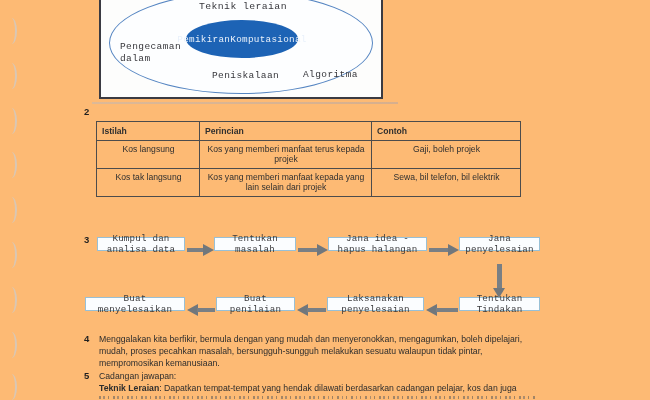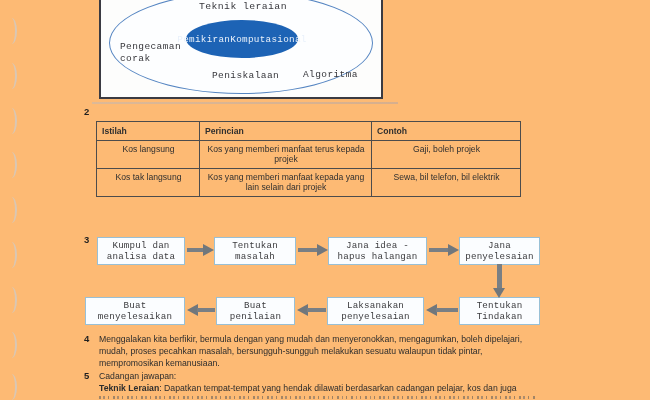--- a/index.html
+++ b/index.html
@@ -60,21 +60,21 @@
   }
   #cost-table th, #cost-table td {
     border:1.2px solid #4c4c4c; text-align:left; vertical-align:top;
     padding:3px 4px 3px 5px; overflow:hidden;
   }
   #cost-table th { font-weight:bold; height:18px; padding-top:4px; }
   #cost-table td { height:28px;text-align:center; }
 
   
   .fbox {
-    position:absolute; height:28px;
+    position:absolute; height:14px;
     border:1.4px solid #98c0d6; background:#fbfdff;
     font-family:"Liberation Mono", monospace; font-size:9.2px; line-height:11.3px;
     color:#3b3b3e; text-align:center; letter-spacing:.2px;
     display:flex; flex-direction:column; align-items:center; justify-content:center;
   }
   .shaft-h { position:absolute; height:4.5px; background:#797f84; top:247.5px; }
   .shaft-h2 { position:absolute; height:4.5px; background:#797f84; top:307.5px; }
   .head-r {
     position:absolute; width:0; height:0; top:243.5px;
     border-left:11px solid #71777c; border-top:6.5px solid transparent; border-bottom:6.5px solid transparent;
@@ -114,21 +114,21 @@
   <div class="bmark" style="top:242px"></div>
   <div class="bmark" style="top:287px"></div>
   <div class="bmark" style="top:332px"></div>
   <div class="bmark" style="top:374px"></div>
 
   <div id="venn-frame"></div>
   <div id="venn-outer"></div>
   <div class="venn-label" id="venn-title">Teknik leraian</div>
   <div class="venn-label" id="venn-left">
     <span style="display:block">Pengecaman</span>
-    <span style="display:block">corak</span>
+    <span style="display:block">dalam</span>
   </div>
   <div id="venn-center">
     <span>Pemikiran</span>
     <span>Komputasional</span>
   </div>
   <div class="venn-label" id="venn-right">Algoritma</div>
   <div class="venn-label" id="venn-bottom">Peniskalaan</div>
   <div id="venn-shadow"></div>
 
   <div class="num" style="top:106px">2</div>

